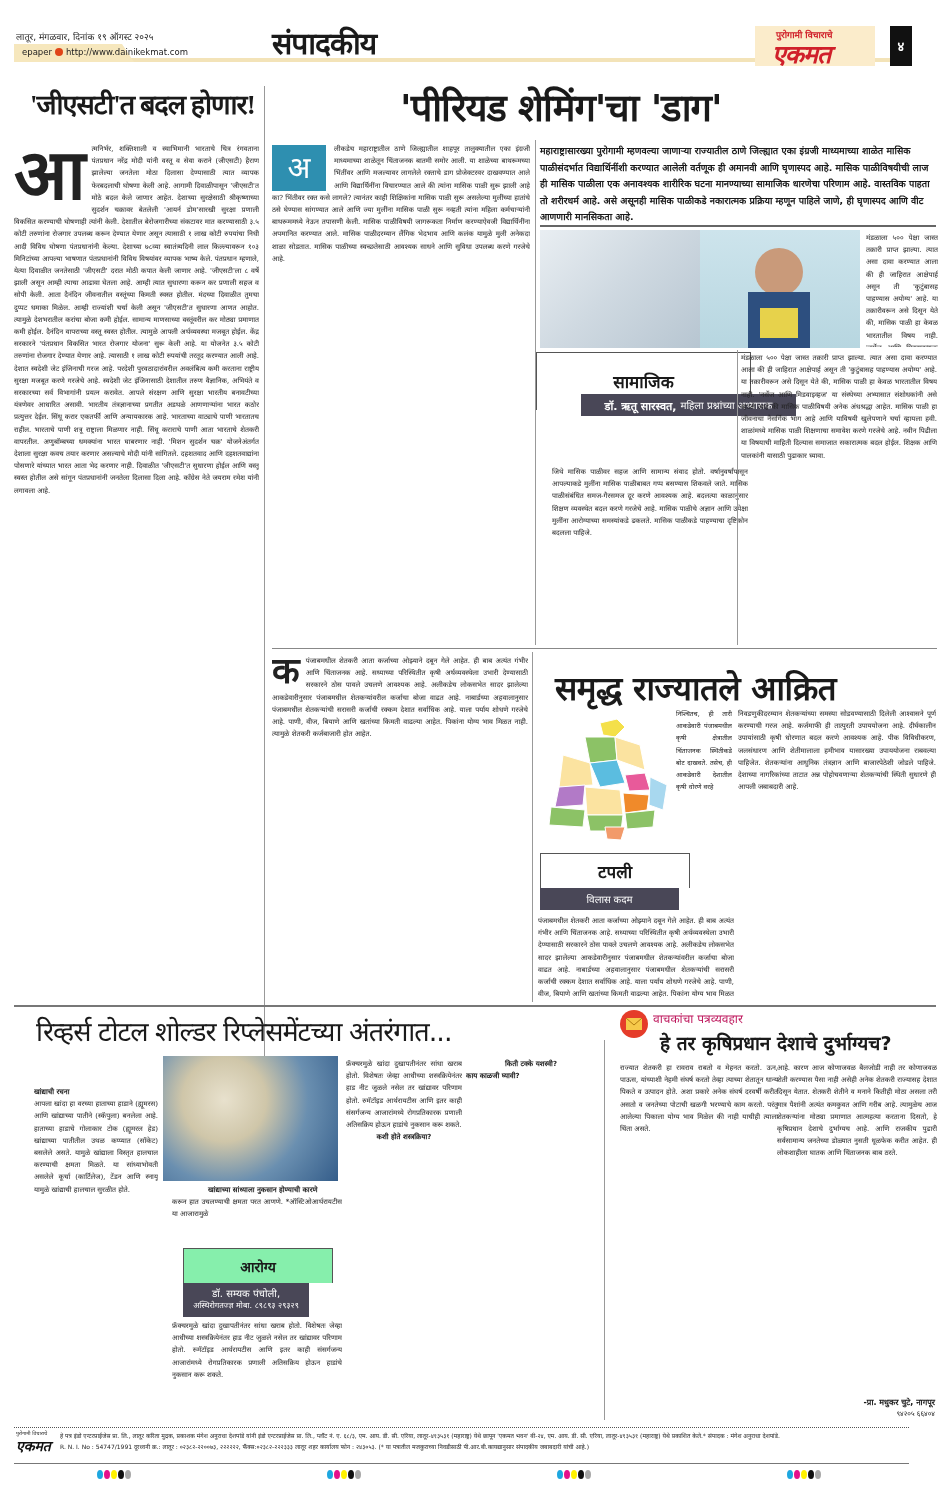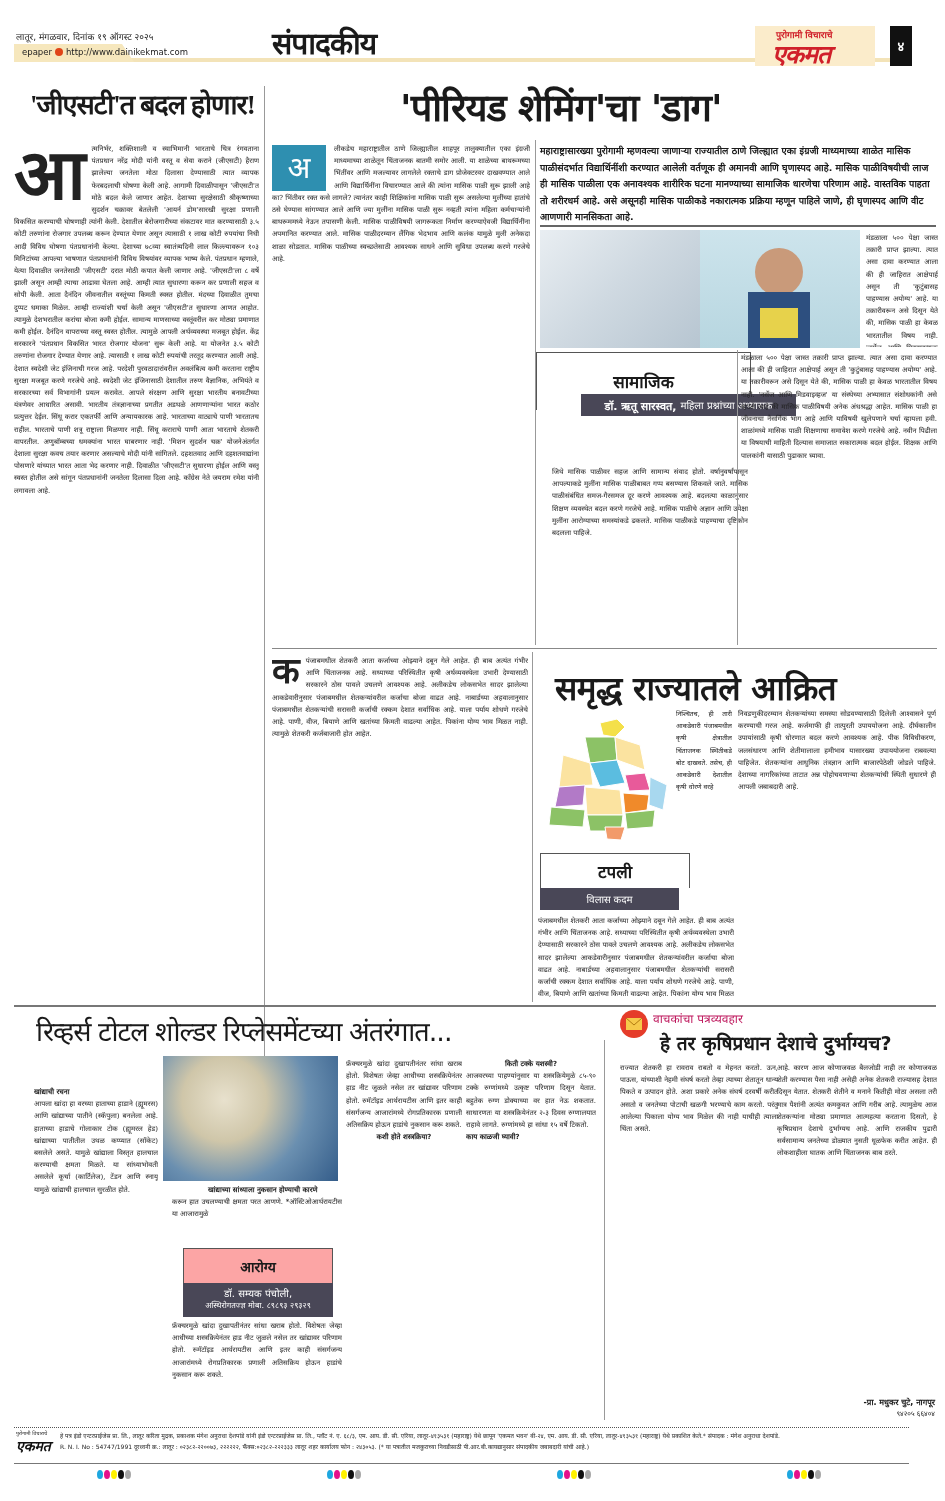--- a/index.html
+++ b/index.html
@@ -40,22 +40,22 @@
 
   .h-mid { left: 555px; top: 665px; font-family: "DejaVu Sans", sans-serif; font-weight: bold; font-size: 33px; letter-spacing: -0.5px; }
   .map { left: 545px; top: 715px; width: 130px; height: 125px; }
 
   .tapli-box { left: 540px; top: 853px; width: 150px; height: 35px; border: 1px solid #555; border-bottom: none; background: #fff; display:flex; align-items:center; justify-content:center; font-family: "DejaVu Sans", sans-serif; font-size: 17px; font-weight: bold; }
   .tapli-author { left: 540px; top: 888px; width: 139px; height: 22px; background: #494757; color:#fff; font-family: Liberation Sans, sans-serif; font-size: 10px; display:flex; align-items:center; justify-content:center; }
 
   .h-bottom { left: 36px; top: 1012px; font-family: "DejaVu Sans", sans-serif; font-size: 27px; letter-spacing: -1px; }
   .shoulder-img { left: 163px; top: 1056px; width: 175px; height: 125px; background: radial-gradient(circle at 35% 35%, #e8e1cd 0%, #cfc6a9 30%, #6a8fb0 60%, #345d8a 100%); }
 
-  .arogya-box { left: 183px; top: 1248px; width: 150px; height: 35px; border: 1px solid #555; border-bottom: none; display:flex; align-items:center; justify-content:center; font-family: "DejaVu Sans", sans-serif; font-size: 14px; font-weight: bold; background:#fca5a5; }
-  .arogya-author { left: 183px; top: 1283px; width: 150px; height: 34px; background: #494757; color:#fff; font-family: "DejaVu Sans", sans-serif; font-size: 8px; display:flex; flex-direction:column; align-items:center; justify-content:center; line-height: 12px; text-align:center; }
+  .arogya-box { left: 183px; top: 1248px; width: 150px; height: 35px; border: 1px solid #555; border-bottom: none; display:flex; align-items:center; justify-content:center; font-family: "DejaVu Sans", sans-serif; font-size: 14px; font-weight: bold; background:#86efac; }
+  .arogya-author { left: 183px; top: 1283px; width: 126px; height: 34px; background: #494757; color:#fff; font-family: "DejaVu Sans", sans-serif; font-size: 8px; display:flex; flex-direction:column; align-items:center; justify-content:center; line-height: 12px; text-align:center; }
 
   .letters-icon { left: 620px; top: 1010px; width: 28px; height: 28px; border-radius: 50%; background: #e53c2a; display:flex; align-items:center; justify-content:center; }
   .letters-label { left: 653px; top: 1010px; font-family: "DejaVu Sans", sans-serif; font-size: 12px; color: #be185d; }
   .letters-head { left: 660px; top: 1030px; font-family: "DejaVu Sans", sans-serif; font-weight: bold; font-size: 19px; }
 
   .sig { font-family: "DejaVu Sans", sans-serif; font-weight: bold; font-size: 8px; }
 
   .footer-logo { left: 16px; top: 1430px; width: 40px; height: 24px; }
   .footer-text { left: 60px; top: 1430px; width: 860px; font-family: "DejaVu Sans", sans-serif; font-size: 6px; line-height: 11px; }
   .dots-rule { left: 14px; top: 1427px; width: 895px; height: 1px; border-top: 1px dotted #555; }
@@ -176,21 +176,20 @@
 </div>
 <div class="abs col-text" style="left:172px; top:1320px; width:170px; height:100px;">
   <span>फ्रॅक्चरमुळे खांदा दुखापतीनंतर सांधा खराब होतो. विशेषतः जेव्हा आधीच्या शस्त्रक्रियेनंतर हाड नीट जुळले नसेल तर खांद्यावर परिणाम होतो. रुमॅटॉइड आर्थरायटीस आणि इतर काही संसर्गजन्य आजारांमध्ये रोगप्रतिकारक प्रणाली अतिसक्रिय होऊन हाडांचे नुकसान करू शकते.</span>
 </div>
 <div class="abs col-text" style="left:346px; top:1058px; width:116px; height:362px;">
   <span>फ्रॅक्चरमुळे खांदा दुखापतीनंतर सांधा खराब होतो. विशेषतः जेव्हा आधीच्या शस्त्रक्रियेनंतर हाड नीट जुळले नसेल तर खांद्यावर परिणाम होतो. रुमॅटॉइड आर्थरायटीस आणि इतर काही संसर्गजन्य आजारांमध्ये रोगप्रतिकारक प्रणाली अतिसक्रिय होऊन हाडांचे नुकसान करू शकते.</span>
   <div style="font-weight:bold; font-family:'DejaVu Sans',sans-serif; text-align:center;">कशी होते शस्त्रक्रिया?</div>
 </div>
 <div class="abs col-text" style="left:466px; top:1058px; width:130px; height:362px;">
   <div style="font-weight:bold; font-family:'DejaVu Sans',sans-serif; text-align:center;">किती टक्के यशस्वी?</div>
-  <span>आजवरच्या पाहण्यांनुसार या शस्त्रक्रियेमुळे ८५-९० टक्के रुग्णांमध्ये उत्कृष्ट परिणाम दिसून येतात. बहुतेक रुग्ण डोक्याच्या वर हात नेऊ शकतात. साधारणतः या शस्त्रक्रियेनंतर २-३ दिवस रुग्णालयात राहावे लागते. रुग्णांमध्ये हा सांधा १५ वर्षे टिकतो.</span>
   <div style="font-weight:bold; font-family:'DejaVu Sans',sans-serif; text-align:left;">काय काळजी घ्यावी?</div>
 </div>
 
 <div class="abs vrule" style="left:604px; top:1040px; height:380px;"></div>
 <div class="abs letters-icon">
   <svg width="16" height="12" viewBox="0 0 16 12">
       <rect x="0" y="0" width="16" height="12" fill="#f6c94a"></rect>
       <path d="M0 0 L8 7 L16 0" fill="none" stroke="#b07a10" stroke-width="1"></path>
     </svg>
 </div>

